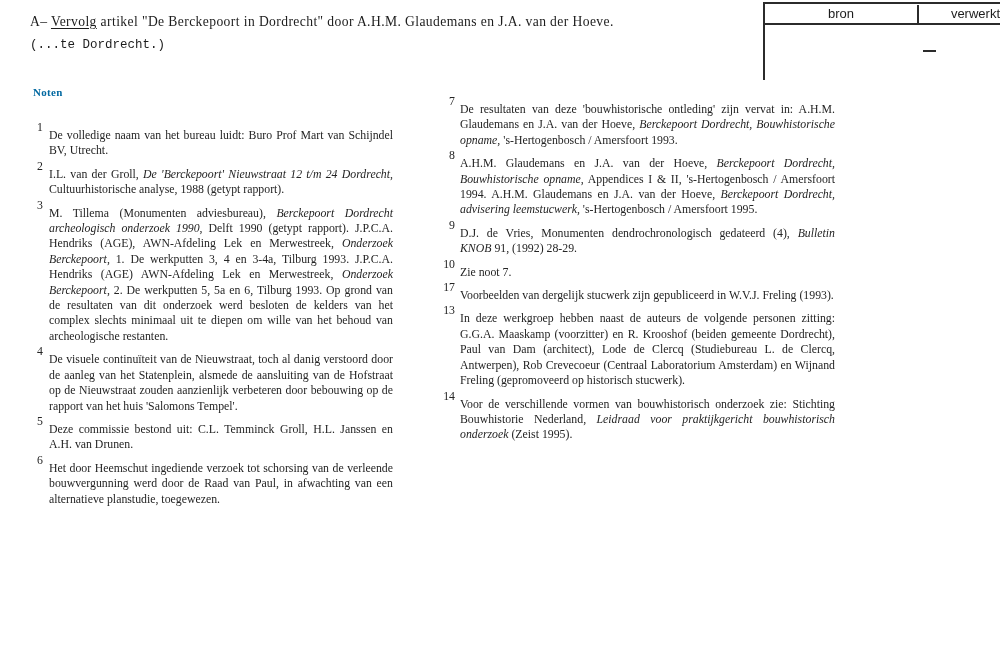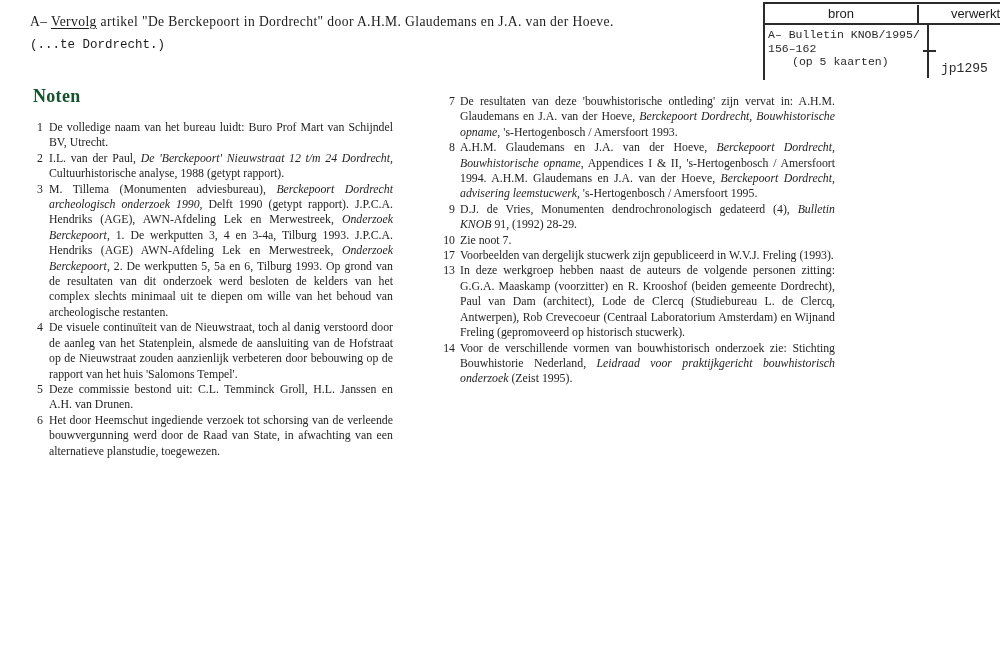--- a/index.html
+++ b/index.html
@@ -65,87 +65,77 @@
   }
   .dash-mark {
     position: absolute; left: 158px; top: 46px;
     width: 13px; height: 0;
     border-top: 2px solid #2b2b2b;
   }
 
   
   .noten-heading {
     position: absolute; left: 33px; top: 86px;
-    font-weight: bold; font-size: 18px; letter-spacing: 0.3px;
-    color: #14532d;
+    font-weight: bold; font-size: 11px; letter-spacing: 0.3px;
+    color: #0369a1;
   }
   .col { position: absolute; font-size: 11.8px; line-height: 15.4px; color: #242424; }
   .col-left  { left: 33px;  top: 120px; width: 360px; }
   .col-right { left: 441px; top: 94px;  width: 394px; }
   .note { display: flex; }
   .note-num { flex: none; text-align: right; }
   .col-left  .note-num { width: 10px; margin-right: 6px; }
   .col-right .note-num { width: 14px; margin-right: 5px; }
-  .note-text { flex: 1; text-align: justify; }
+  .note-text { flex: 1; text-align: justify; margin-top: 8px; }
   .it { font-style: italic; }
 </style>
 </head>
 <body>
 
 <div class="page">
 
   <div class="header-block">
     <div class="header-line1"><span>A– </span><span class="u">Vervolg</span><span> artikel "De Berckepoort in Dordrecht" door A.H.M. Glaudemans en J.A. van der Hoeve.</span></div>
     <div class="header-line2">(...te Dordrecht.)</div>
   </div>
 
   <div class="stamp-table">
     <div class="st-head">
       <div class="st-head-bron">bron</div>
       <div class="st-head-verwerkt">verwerkt</div>
     </div>
-    <div class="st-body">
-      <div class="st-body-bron">
-        <div>A– Bulletin KNOB/1995/</div>
-        <div>156–162</div>
-        <div class="indent">(op 5 kaarten)</div>
-      </div>
-      <div class="st-body-verwerkt">
-        <span class="st-verwerkt-value">jp1295</span>
-      </div>
-    </div>
     <div class="dash-mark"></div>
   </div>
 
   <div class="noten-heading">Noten</div>
 
   <div class="col col-left">
       <div class="note">
         <div class="note-num">1</div>
         <div class="note-text"><span>De volledige naam van het bureau luidt: Buro Prof Mart van Schijndel BV, Utrecht.</span></div>
       </div>
       <div class="note">
         <div class="note-num">2</div>
-        <div class="note-text"><span>I.L. van der Paul, </span><span class="it">De 'Berckepoort' Nieuwstraat 12 t/m 24 Dordrecht</span><span>, Cultuurhistorische analyse, 1988 (getypt rapport).</span></div>
+        <div class="note-text"><span>I.L. van der Groll, </span><span class="it">De 'Berckepoort' Nieuwstraat 12 t/m 24 Dordrecht</span><span>, Cultuurhistorische analyse, 1988 (getypt rapport).</span></div>
       </div>
       <div class="note">
         <div class="note-num">3</div>
         <div class="note-text"><span>M. Tillema (Monumenten adviesbureau), </span><span class="it">Berckepoort Dordrecht archeologisch onderzoek 1990</span><span>, Delft 1990 (getypt rapport). J.P.C.A. Hendriks (AGE), AWN-Afdeling Lek en Merwestreek, </span><span class="it">Onderzoek Berckepoort</span><span>, 1. De werkputten 3, 4 en 3-4a, Tilburg 1993. J.P.C.A. Hendriks (AGE) AWN-Afdeling Lek en Merwestreek, </span><span class="it">Onderzoek Berckepoort</span><span>, 2. De werkputten 5, 5a en 6, Tilburg 1993. Op grond van de resultaten van dit onderzoek werd besloten de kelders van het complex slechts minimaal uit te diepen om wille van het behoud van archeologische restanten.</span></div>
       </div>
       <div class="note">
         <div class="note-num">4</div>
         <div class="note-text"><span>De visuele continuïteit van de Nieuwstraat, toch al danig verstoord door de aanleg van het Statenplein, alsmede de aansluiting van de Hofstraat op de Nieuwstraat zouden aanzienlijk verbeteren door bebouwing op de rapport van het huis 'Salomons Tempel'.</span></div>
       </div>
       <div class="note">
         <div class="note-num">5</div>
         <div class="note-text"><span>Deze commissie bestond uit: C.L. Temminck Groll, H.L. Janssen en A.H. van Drunen.</span></div>
       </div>
       <div class="note">
         <div class="note-num">6</div>
-        <div class="note-text"><span>Het door Heemschut ingediende verzoek tot schorsing van de verleende bouwvergunning werd door de Raad van State, in afwachting van een alternatieve planstudie, toegewezen.</span></div>
+        <div class="note-text"><span>Het door Heemschut ingediende verzoek tot schorsing van de verleende bouwvergunning werd door de Raad van Paul, in afwachting van een alternatieve planstudie, toegewezen.</span></div>
       </div>
     </div>
   <div class="col col-right">
       <div class="note">
         <div class="note-num">7</div>
         <div class="note-text"><span>De resultaten van deze 'bouwhistorische ontleding' zijn vervat in: A.H.M. Glaudemans en J.A. van der Hoeve, </span><span class="it">Berckepoort Dordrecht, Bouwhistorische opname</span><span>, 's-Hertogenbosch / Amersfoort 1993.</span></div>
       </div>
       <div class="note">
         <div class="note-num">8</div>
         <div class="note-text"><span>A.H.M. Glaudemans en J.A. van der Hoeve, </span><span class="it">Berckepoort Dordrecht, Bouwhistorische opname</span><span>, Appendices I &amp; II, 's-Hertogenbosch / Amersfoort 1994. A.H.M. Glaudemans en J.A. van der Hoeve, </span><span class="it">Berckepoort Dordrecht, advisering leemstucwerk</span><span>, 's-Hertogenbosch / Amersfoort 1995.</span></div>

